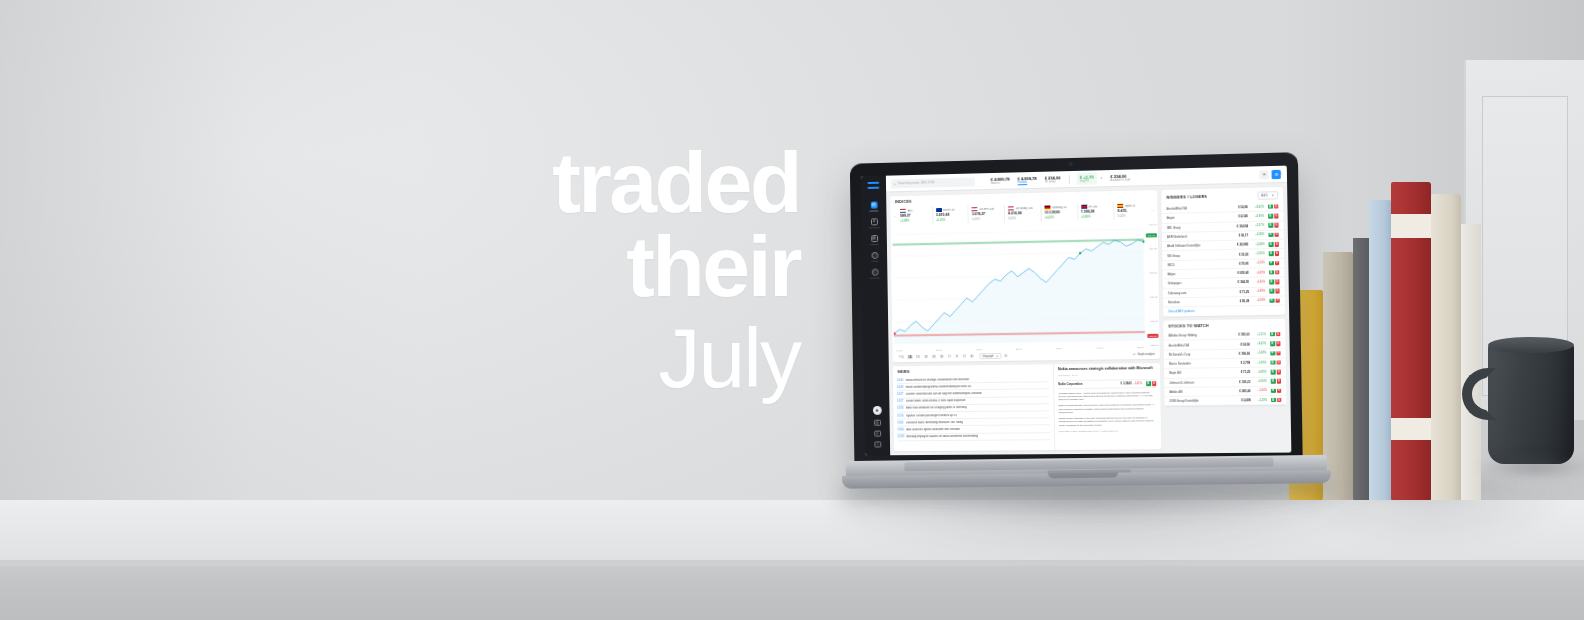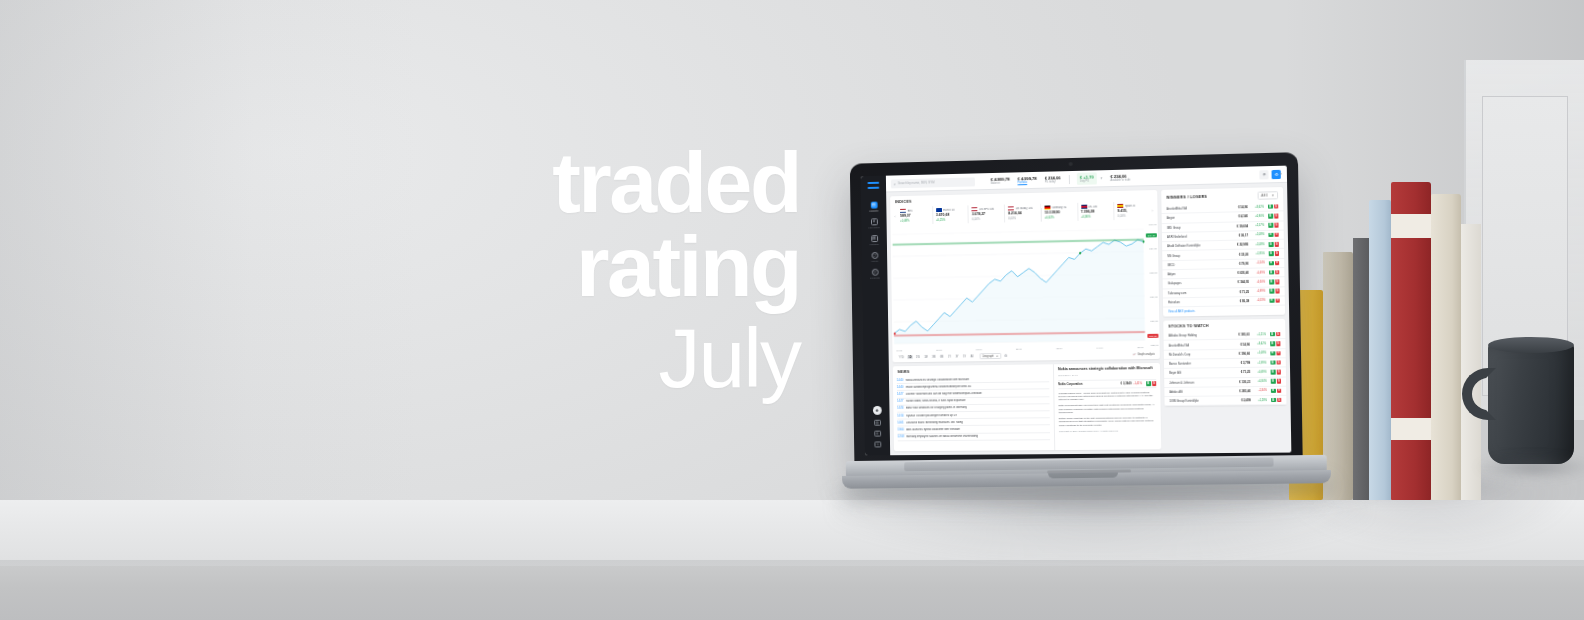--- a/index.html
+++ b/index.html
@@ -294,21 +294,21 @@
   <div class="wall-shade-right"></div>
   <div class="desk"></div>
   <div class="desk-edge"></div>
   <div class="desk-front"></div>
 
   <div class="frame-right"></div>
   <div class="frame-inner"></div>
 
   <div class="headline">
     <div class="l2">traded</div>
-    <div class="l3">rating</div>
+    <div class="l3">their</div>
     <div class="l4">July</div>
   </div>
 
   <div class="laptop-shadow"></div>
   <div class="books-shadow"></div>
   <div class="desk-reflection"></div>
   <div class="desk-reflection2"></div>
 
   <div id="books">
     <div class="bk" style="left:14px; width:34px; height:210px; background:linear-gradient(90deg,#e8c04a,#d9ad33 70%,#c89b27); border-radius:1px 2px 2px 1px;"></div>

